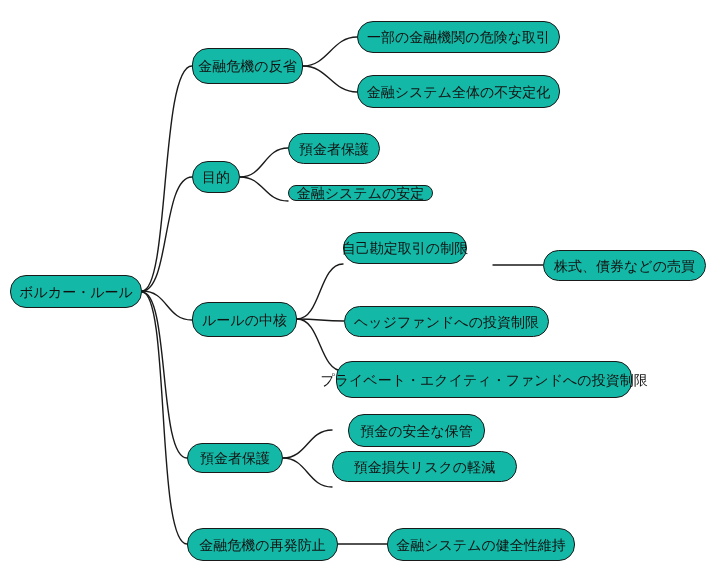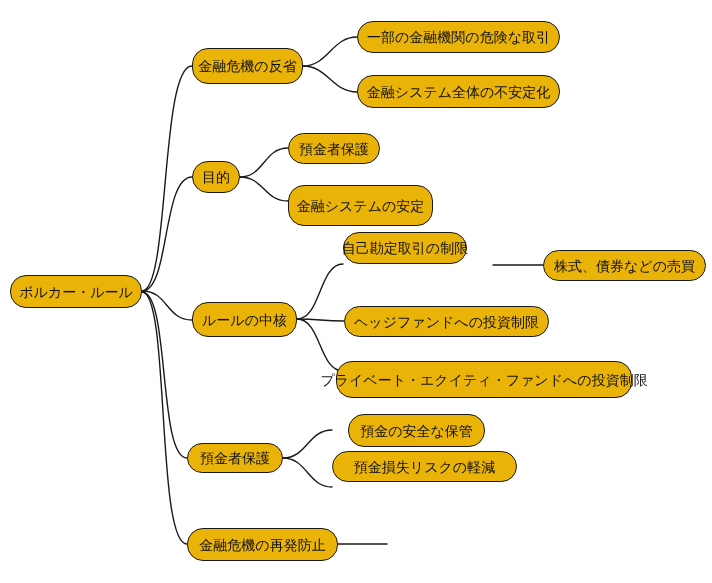--- a/index.html
+++ b/index.html
@@ -23,21 +23,21 @@
   }
   #edges path {
     fill: none;
     stroke: #1a1a1a;
     stroke-width: 1.4;
     stroke-linecap: round;
   }
   .node {
     position: absolute;
     box-sizing: border-box;
-    background: #eab308;
+    background: #14b8a6;
     border: 1.6px solid #1a1a1a;
     border-radius: 16px;
     display: flex;
     align-items: center;
     justify-content: center;
     font-size: 14px;
     line-height: 1;
     color: #111111;
     white-space: nowrap;
     z-index: 2;
@@ -73,27 +73,28 @@
   </svg>
 
   <div class="node" style="left:10px;  top:275px; width:132px; height:33px;">ボルカー・ルール</div>
 
   <div class="node" style="left:192px; top:48px;  width:111px; height:36px;">金融危機の反省</div>
   <div class="node" style="left:357px; top:21px;  width:203px; height:32px;">一部の金融機関の危険な取引</div>
   <div class="node" style="left:357px; top:75px;  width:203px; height:33px;">金融システム全体の不安定化</div>
 
   <div class="node" style="left:192px; top:161px; width:48px;  height:32px;">目的</div>
   <div class="node" style="left:288px; top:133px; width:92px;  height:31px;">預金者保護</div>
-  <div class="node" style="left:288px; top:185px; width:145px; height:41px;">金融システムの安定</div>
+  <div class="node" style="left:288px; top:185px; width:145px; height:16px;">金融システムの安定</div>
 
   <div class="node" style="left:192px; top:302px; width:105px; height:35px;">ルールの中核</div>
   <div class="node" style="left:343px; top:232px; width:124px; height:32px;">自己勘定取引の制限</div>
   <div class="node" style="left:543px; top:250px; width:163px; height:31px;">株式、債券などの売買</div>
   <div class="node" style="left:344px; top:306px; width:205px; height:31px;">ヘッジファンドへの投資制限</div>
   <div class="node" style="left:336px; top:353px; width:296px; height:37px;margin-top:8px;">プライベート・エクイティ・ファンドへの投資制限</div>
 
   <div class="node" style="left:187px; top:443px; width:96px;  height:30px;">預金者保護</div>
   <div class="node" style="left:332px; top:414px; width:137px; height:33px;margin-left:16px;">預金の安全な保管</div>
   <div class="node" style="left:332px; top:451px; width:185px; height:31px;">預金損失リスクの軽減</div>
 
   <div class="node" style="left:187px; top:528px; width:151px; height:33px;">金融危機の再発防止</div>
+  <div class="node" style="left:387px; top:528px; width:188px; height:33px;">金融システムの健全性維持</div>
 
 </div>
 
 </body></html>

